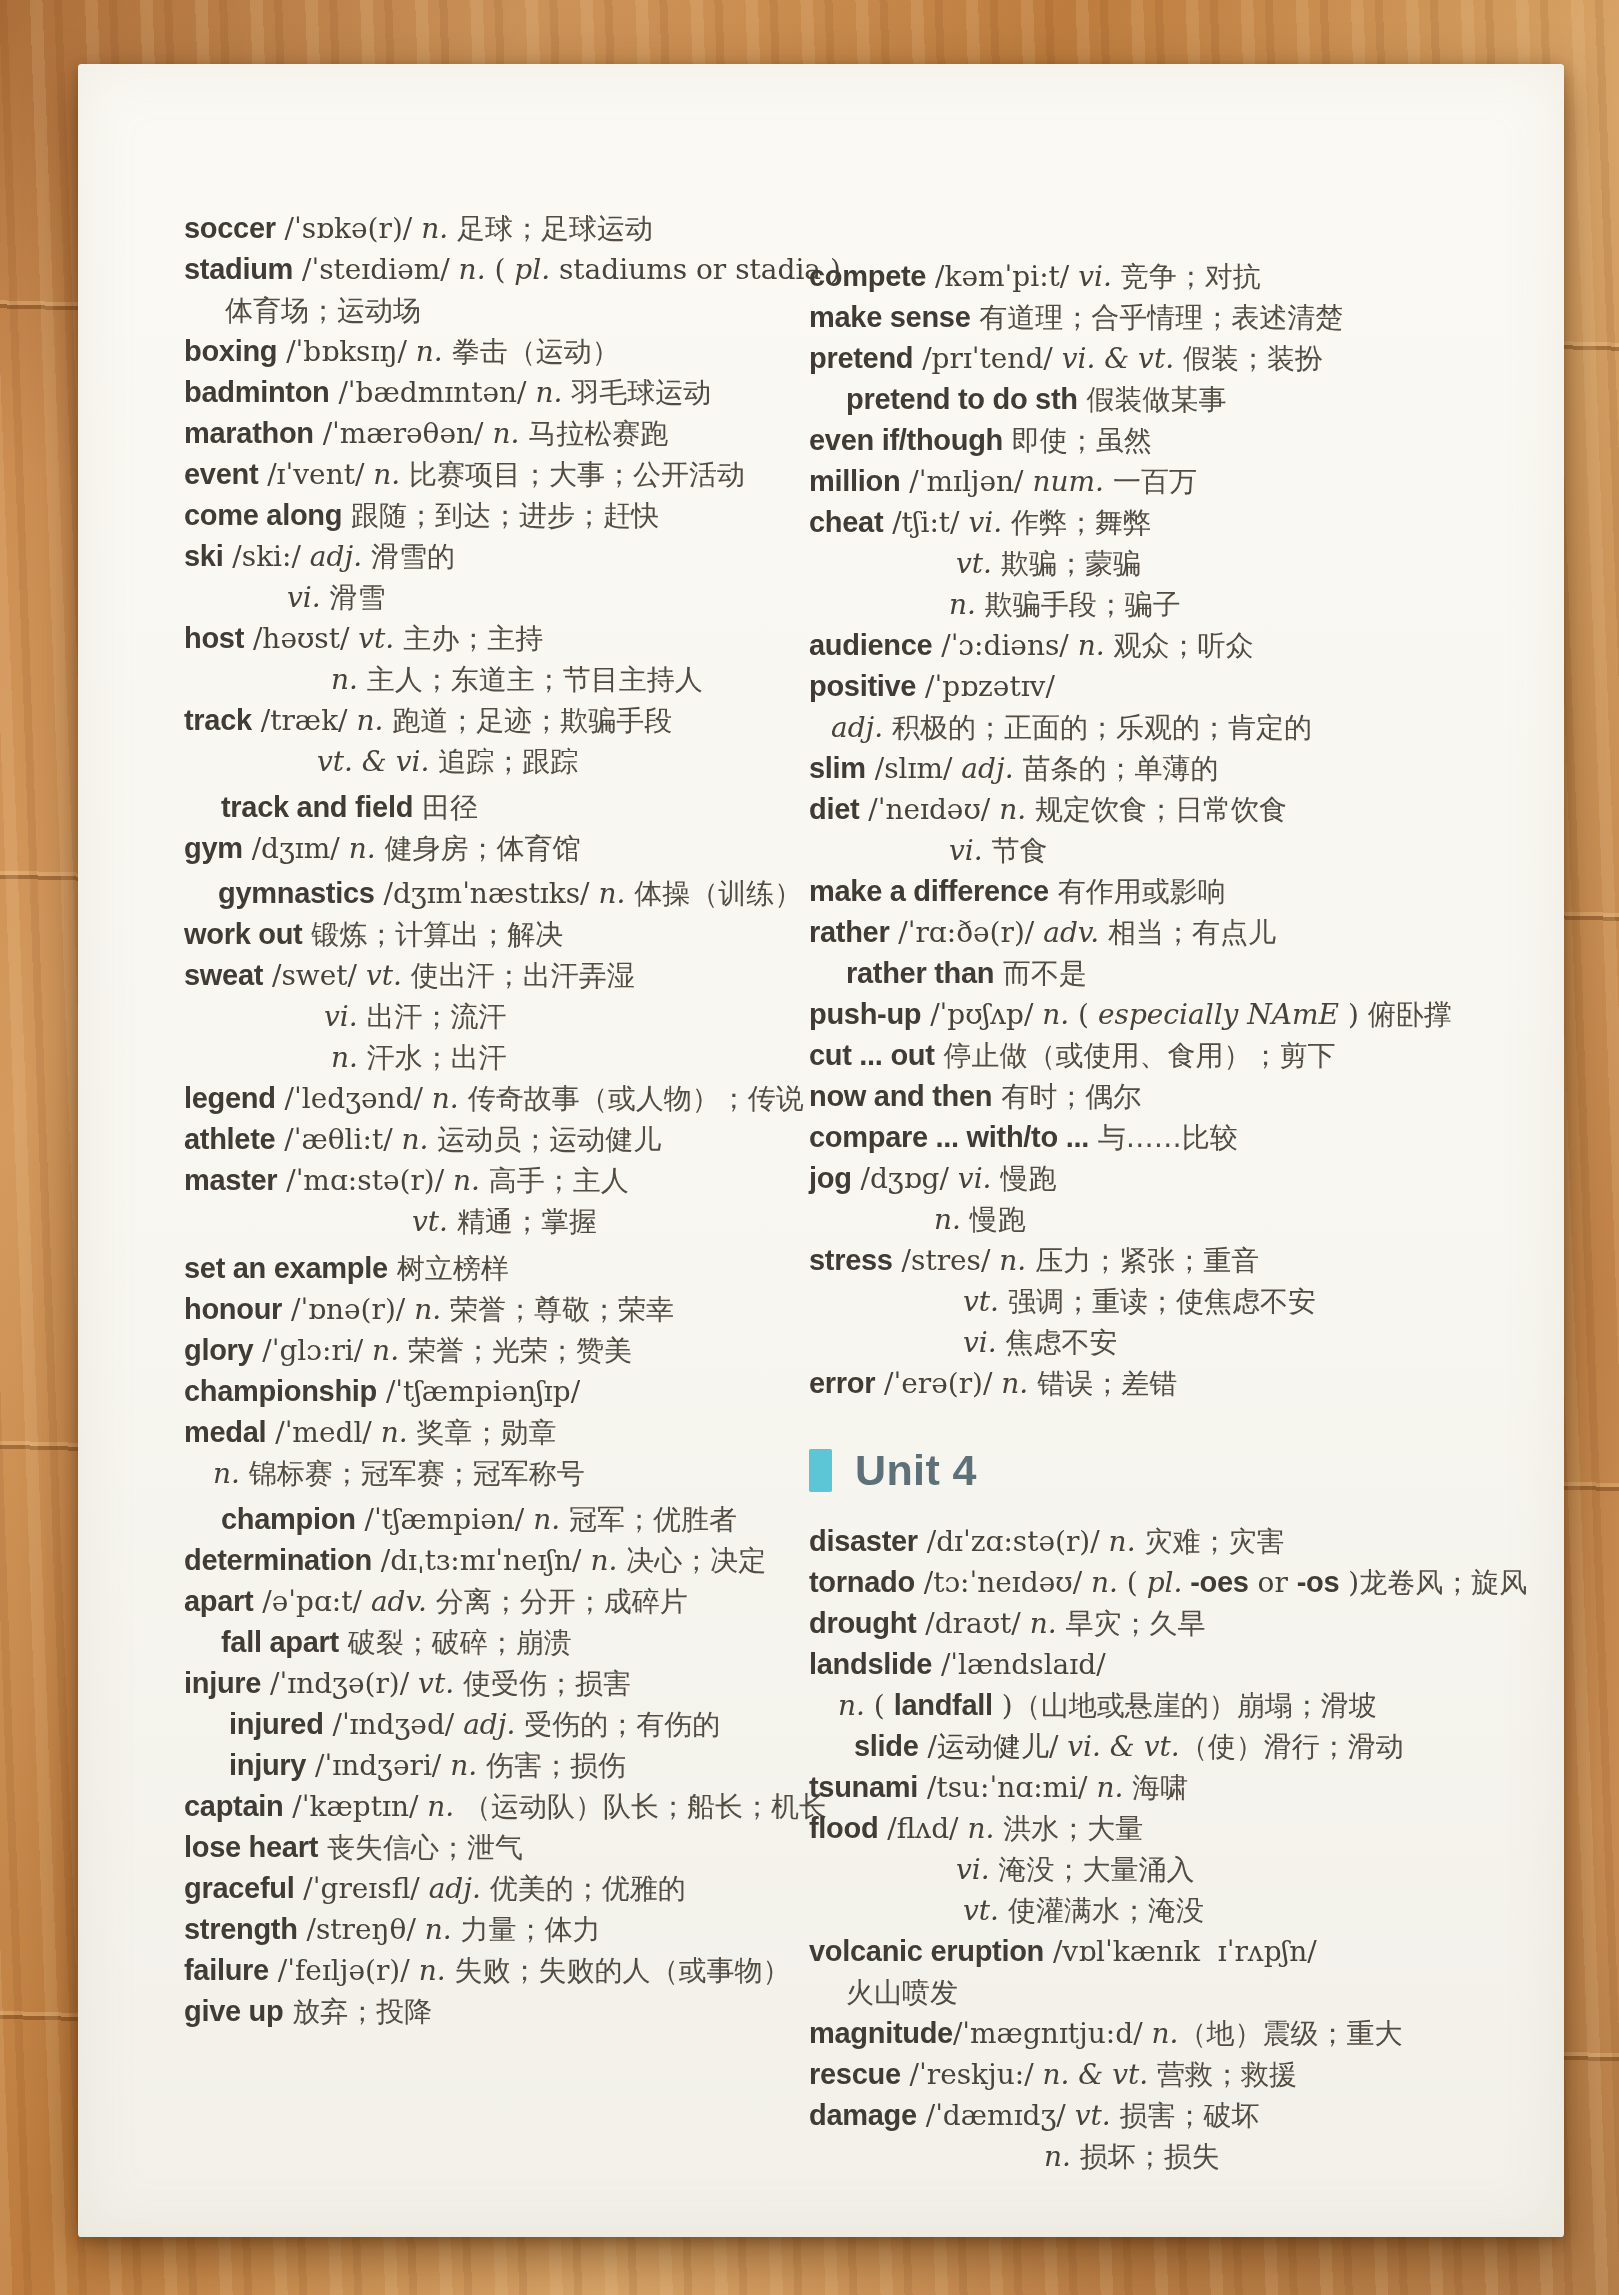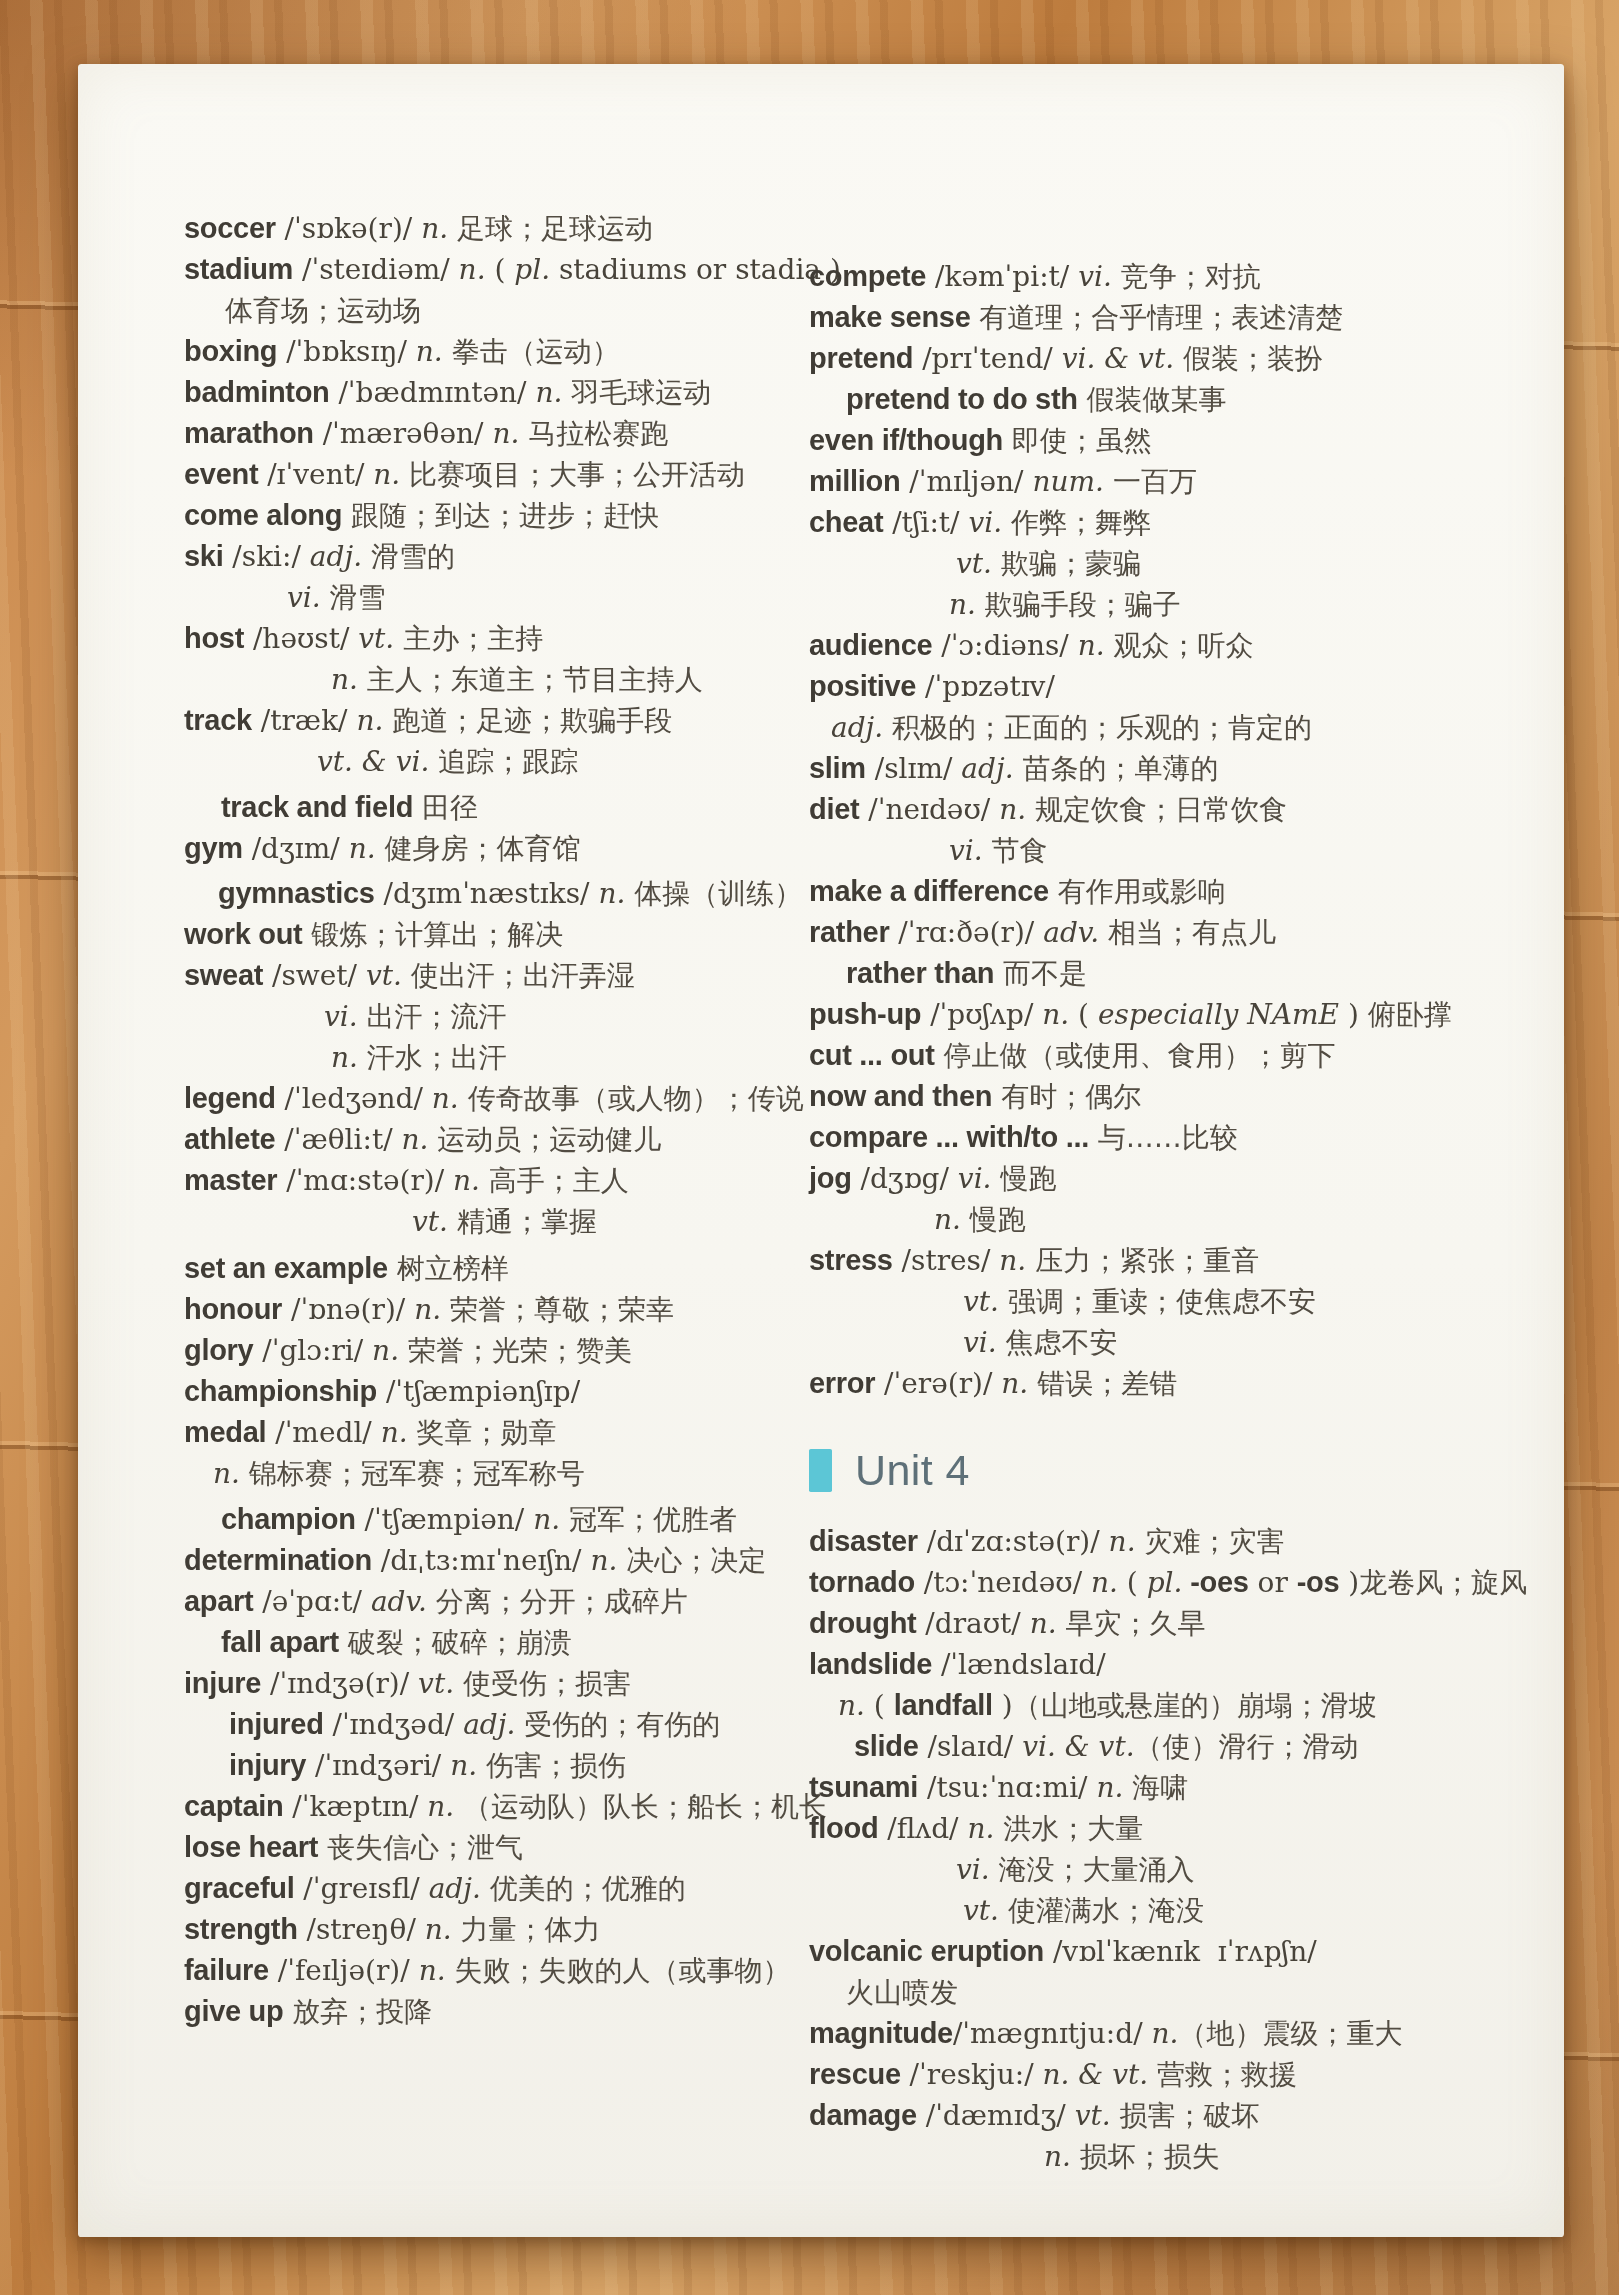--- a/index.html
+++ b/index.html
@@ -28,21 +28,21 @@
   .col-right{left:731px;width:713px;margin-top:48px;}
   .line{height:41px;line-height:41px;white-space:pre;}
   .s-h{font-family:"Liberation Sans","DejaVu Sans",sans-serif;font-weight:700;
        font-size:29px;color:#403c35;letter-spacing:-0.3px;}
   .s-p{font-family:"DejaVu Serif","Liberation Serif",serif;font-size:28px;color:#48433a;}
   .s-i{font-family:"DejaVu Serif","Liberation Serif",serif;font-style:italic;
        font-size:28px;color:#48433a;}
   .s-z{font-family:"DejaVu Sans","Liberation Sans",sans-serif;font-size:28px;color:#524c42;}
   .unit-line{display:flex;align-items:center;margin-top:39px;margin-bottom:23px;height:55px;}
   .unit-marker{display:inline-block;width:23px;height:43px;border-radius:1.8px;}
-  .unit-label{font-family:"Liberation Sans","DejaVu Sans",sans-serif;font-weight:400;
+  .unit-label{font-family:"Liberation Sans","DejaVu Sans",sans-serif;font-weight:700;
        font-size:43px;color:#5e7078;margin-left:23px;letter-spacing:0.4px;}
 </style>
 </head>
 <body>
 
 <div class="page">
   <div class="col col-left" id="col-left">
       <div class="line"><span class="s-h">soccer</span><span class="s-p"> /ˈsɒkə(r)/ </span><span class="s-i">n.</span><span class="s-z"> 足球；足球运动</span></div>
       <div class="line"><span class="s-h">stadium</span><span class="s-p"> /ˈsteɪdiəm/ </span><span class="s-i">n.</span><span class="s-p"> ( </span><span class="s-i">pl.</span><span class="s-p"> stadiums or stadia )</span></div>
       <div class="line" style="padding-left: 41px;"><span class="s-z">体育场；运动场</span></div>
@@ -119,21 +119,21 @@
       <div class="line"><span class="s-h">error</span><span class="s-p"> /ˈerə(r)/ </span><span class="s-i">n.</span><span class="s-z"> 错误；差错</span></div>
       <div class="unit-line">
         <span class="unit-marker" style="background: rgb(92, 198, 214);"></span>
         <span class="unit-label">Unit 4</span>
       </div>
       <div class="line"><span class="s-h">disaster</span><span class="s-p"> /dɪˈzɑ:stə(r)/ </span><span class="s-i">n.</span><span class="s-z"> 灾难；灾害</span></div>
       <div class="line"><span class="s-h">tornado</span><span class="s-p"> /tɔ:ˈneɪdəʊ/ </span><span class="s-i">n.</span><span class="s-p"> ( </span><span class="s-i">pl.</span><span class="s-h"> -oes</span><span class="s-p"> or </span><span class="s-h">-os</span><span class="s-p"> )</span><span class="s-z">龙卷风；旋风</span></div>
       <div class="line"><span class="s-h">drought</span><span class="s-p"> /draʊt/ </span><span class="s-i">n.</span><span class="s-z"> 旱灾；久旱</span></div>
       <div class="line"><span class="s-h">landslide</span><span class="s-p"> /ˈlændslaɪd/</span></div>
       <div class="line" style="padding-left: 29px;"><span class="s-i">n.</span><span class="s-p"> ( </span><span class="s-h">landfall</span><span class="s-p"> )</span><span class="s-z">（山地或悬崖的）崩塌；滑坡</span></div>
-      <div class="line" style="padding-left: 45px;"><span class="s-h">slide</span><span class="s-p"> /slaɪd/ </span><span class="s-i">vi. &amp; vt.</span><span class="s-z">（使）滑行；滑动</span></div>
+      <div class="line" style="padding-left: 45px;"><span class="s-h">slide</span><span class="s-p"> /运动健儿/ </span><span class="s-i">vi. &amp; vt.</span><span class="s-z">（使）滑行；滑动</span></div>
       <div class="line"><span class="s-h">tsunami</span><span class="s-p"> /tsu:ˈnɑ:mi/ </span><span class="s-i">n.</span><span class="s-z"> 海啸</span></div>
       <div class="line"><span class="s-h">flood</span><span class="s-p"> /flʌd/ </span><span class="s-i">n.</span><span class="s-z"> 洪水；大量</span></div>
       <div class="line" style="padding-left: 147px;"><span class="s-i">vi.</span><span class="s-z"> 淹没；大量涌入</span></div>
       <div class="line" style="padding-left: 154px;"><span class="s-i">vt.</span><span class="s-z"> 使灌满水；淹没</span></div>
       <div class="line"><span class="s-h">volcanic eruption</span><span class="s-p"> /vɒlˈkænɪk  ɪˈrʌpʃn/</span></div>
       <div class="line" style="padding-left: 37px;"><span class="s-z">火山喷发</span></div>
       <div class="line"><span class="s-h">magnitude</span><span class="s-p">/ˈmægnɪtju:d/ </span><span class="s-i">n.</span><span class="s-z">（地）震级；重大</span></div>
       <div class="line"><span class="s-h">rescue</span><span class="s-p"> /ˈreskju:/ </span><span class="s-i">n. &amp; vt.</span><span class="s-z"> 营救；救援</span></div>
       <div class="line"><span class="s-h">damage</span><span class="s-p"> /ˈdæmɪdʒ/ </span><span class="s-i">vt.</span><span class="s-z"> 损害；破坏</span></div>
       <div class="line" style="padding-left: 235px;"><span class="s-i">n.</span><span class="s-z"> 损坏；损失</span></div>

